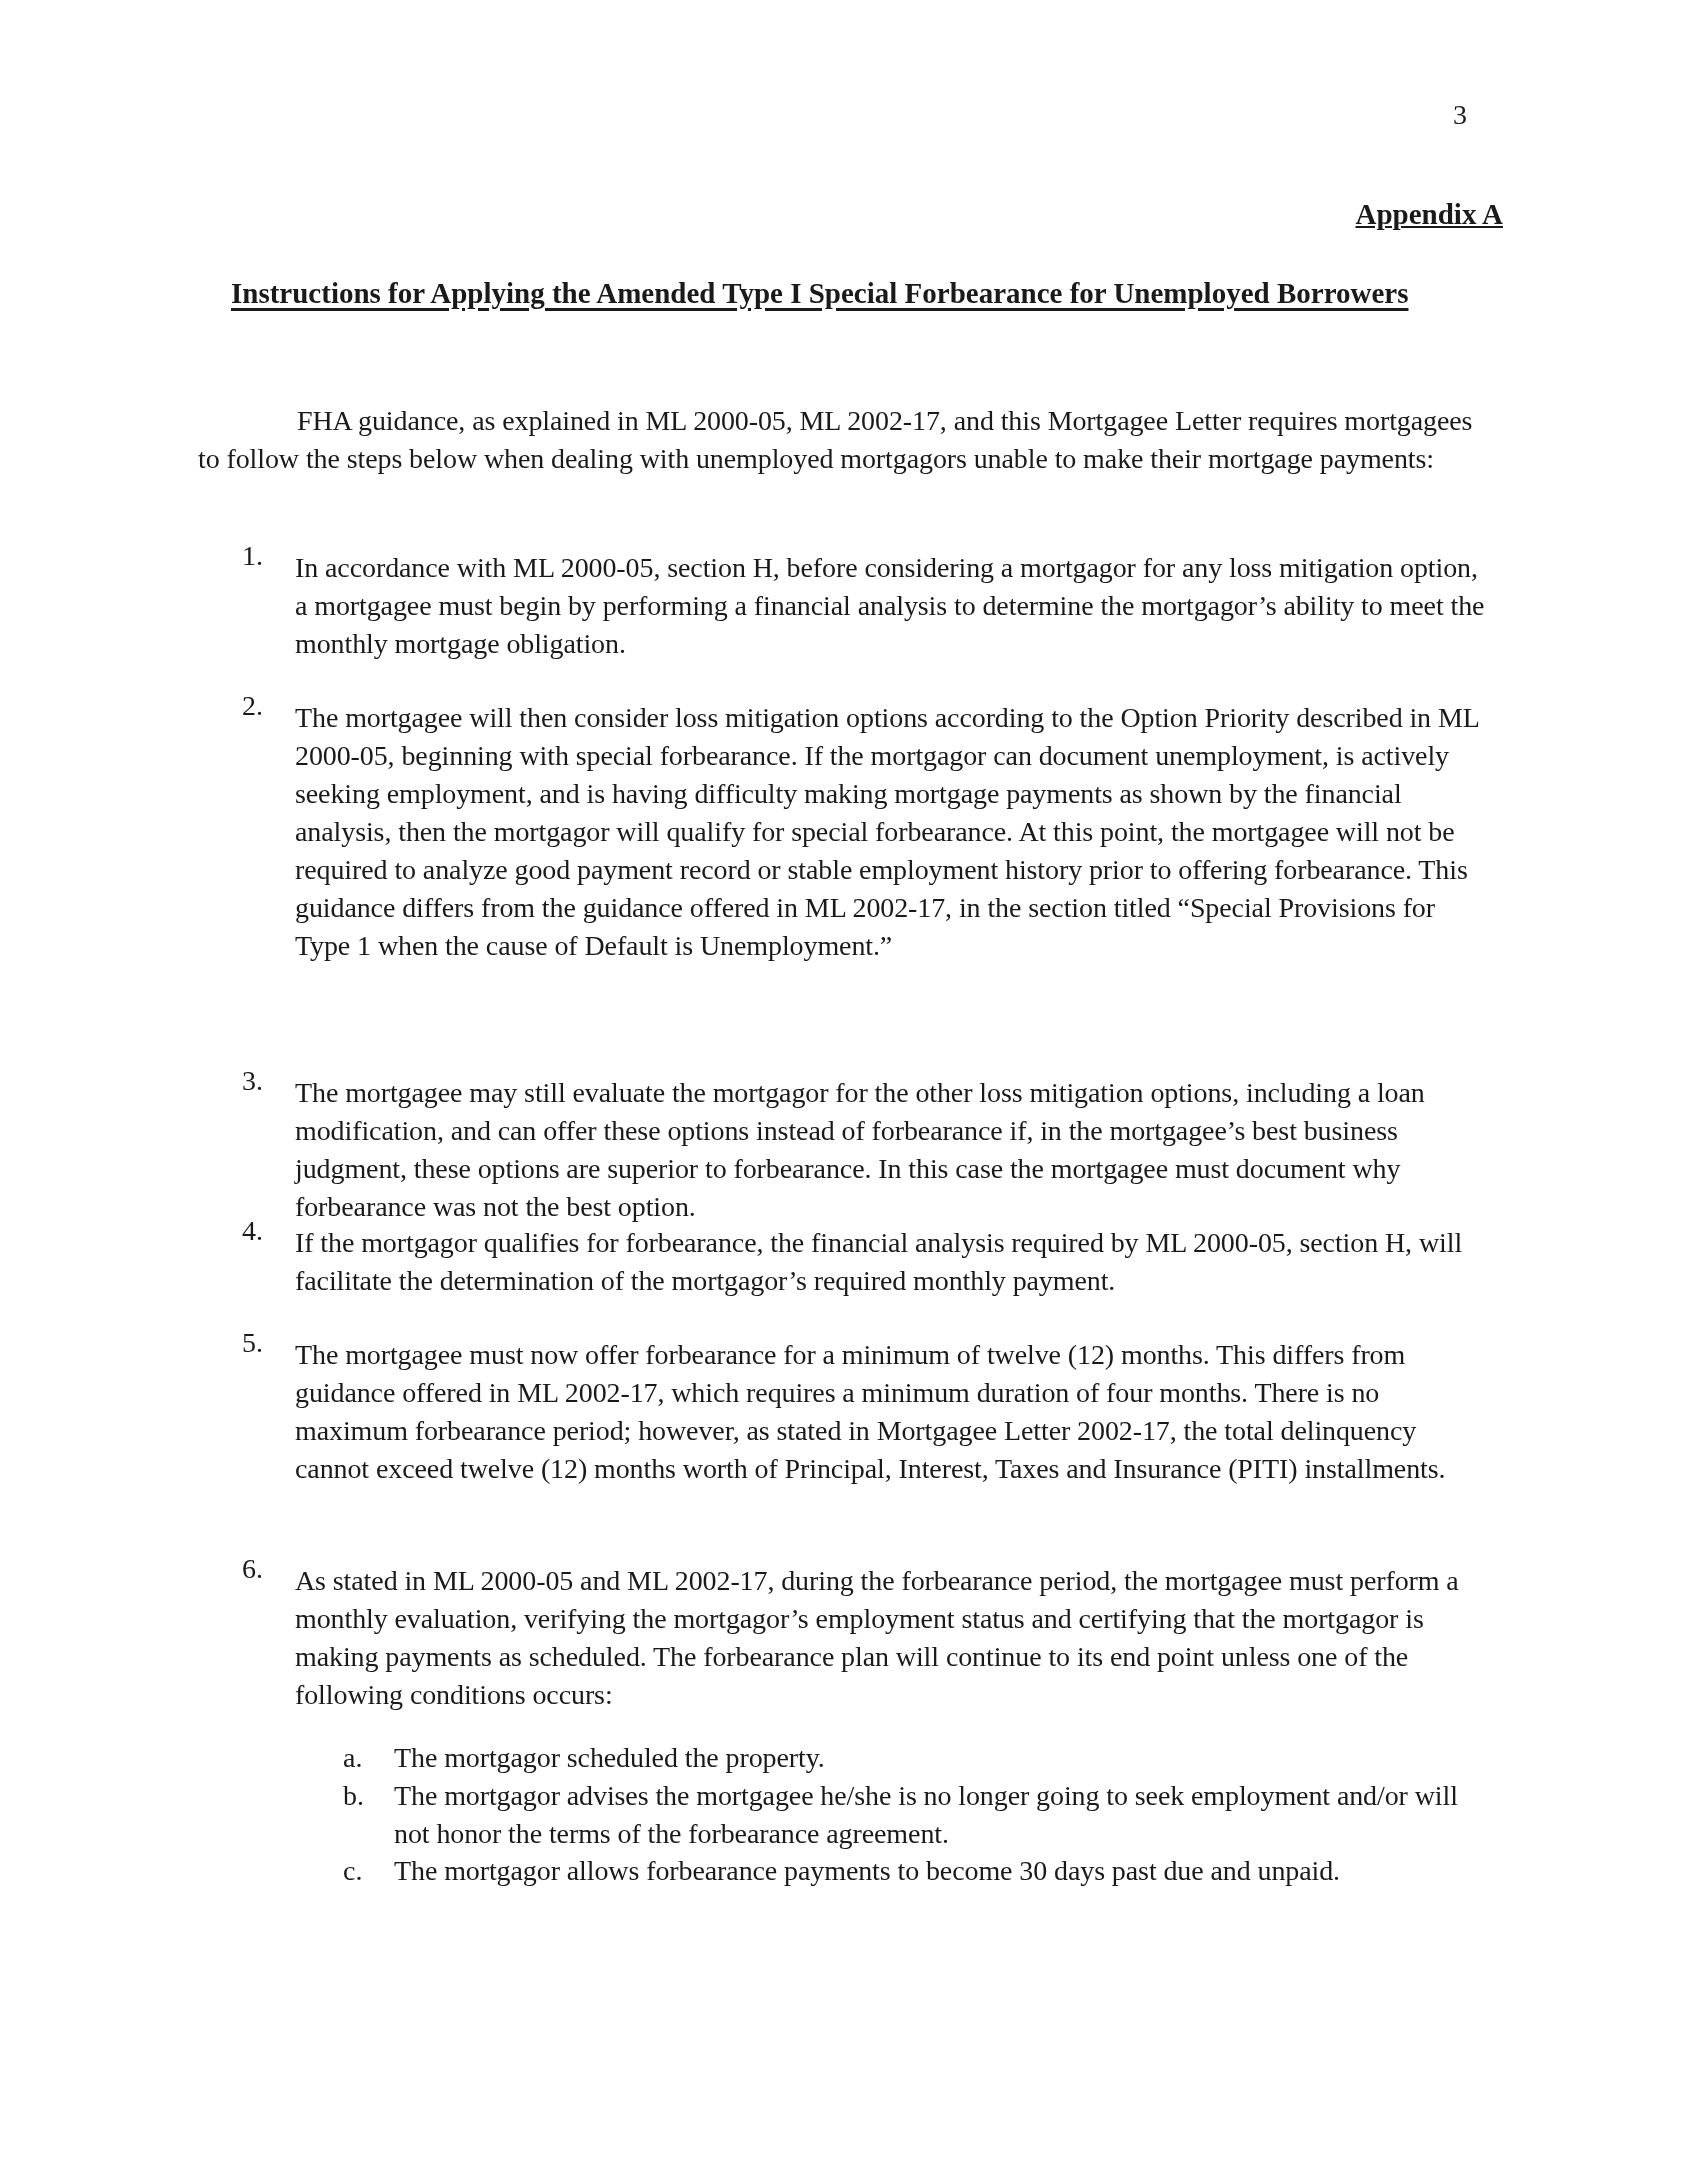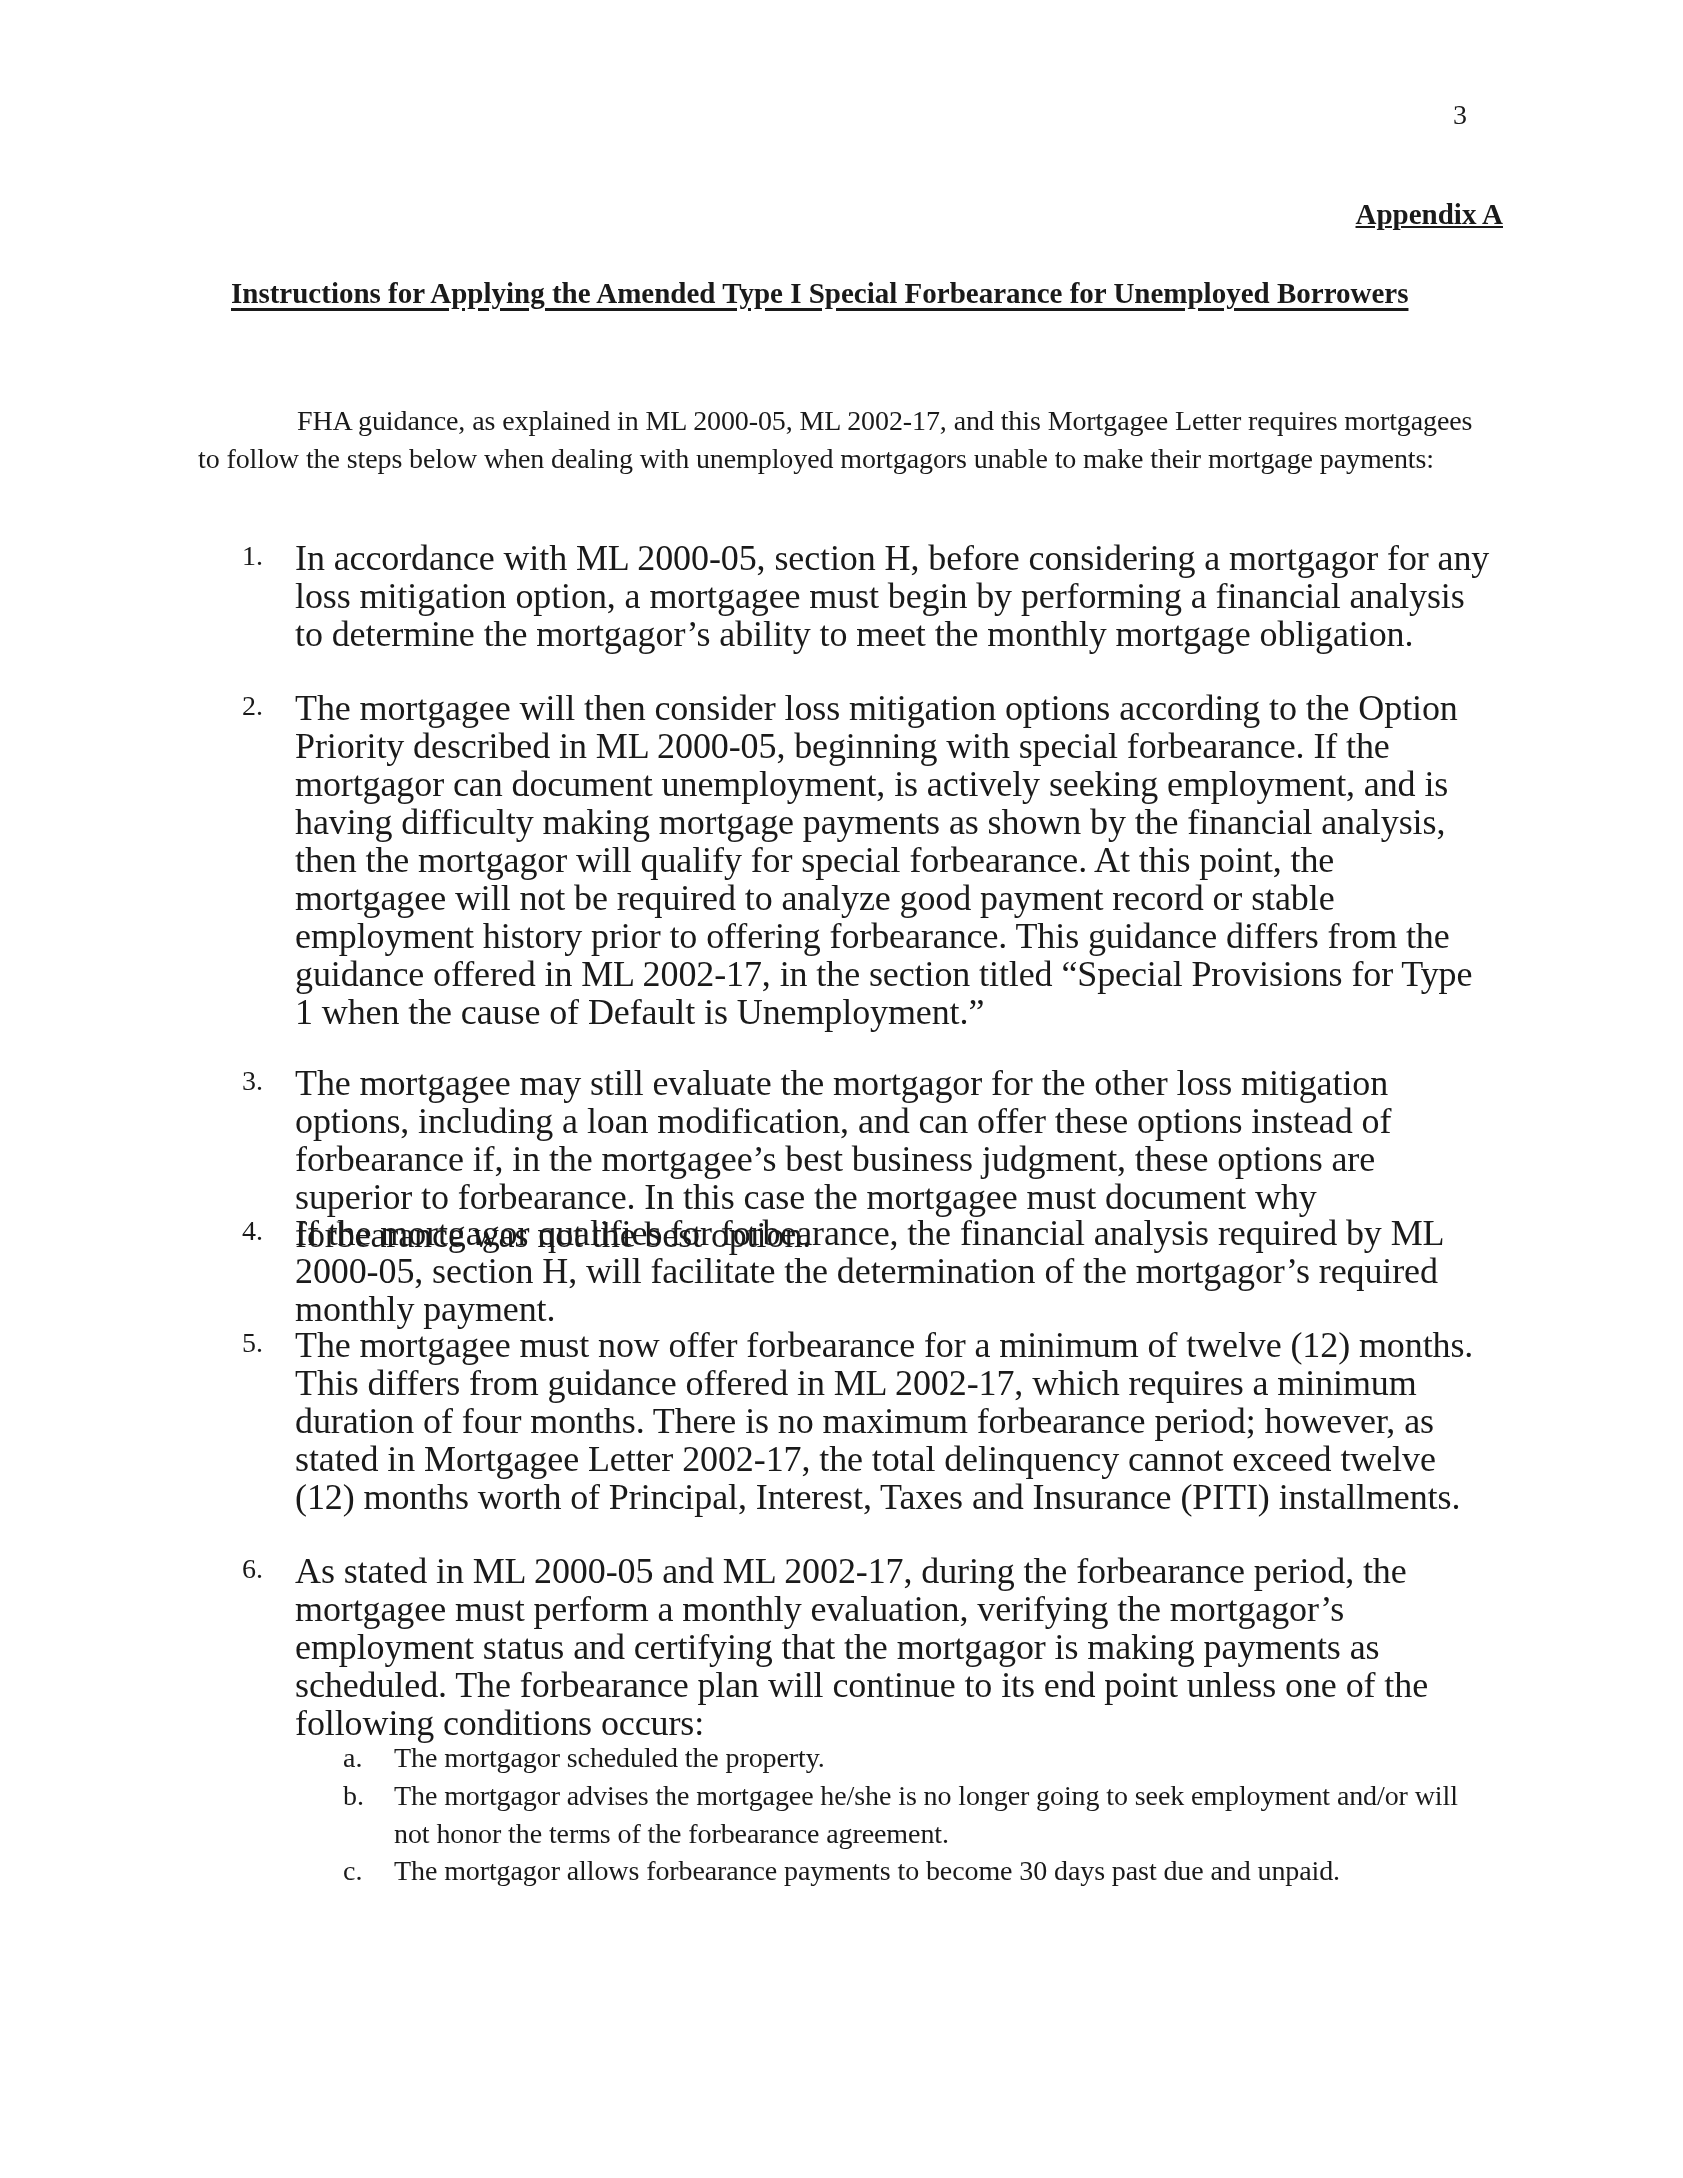--- a/index.html
+++ b/index.html
@@ -8,21 +8,21 @@
   .page { position: absolute; left: 0; top: 0; width: 1683px; height: 2178px; background: #fff; }
   .page-number { position: absolute; top: 99px; right: 216px; font-size: 28px; }
   .appendix { position: absolute; top: 198px; right: 180px; font-size: 29px; font-weight: bold; text-decoration: underline; }
   .heading { position: absolute; left: 198px; top: 273px; width: 1287px; font-size: 29px; font-weight: bold;
              line-height: 40px; text-decoration: underline; text-decoration-thickness: 3px; text-underline-offset: 5px; margin-left: 33px; }
   .intro { position: absolute; left: 198px; top: 386px; width: 1287px; font-size: 28px; line-height: 38px;
            text-indent: 99px; letter-spacing: -0.1px; margin-top: 16px; }
   .list { position: absolute; left: 198px; width: 1297px; }
   .item { position: absolute; left: 0; width: 1297px; }
   .item .num { position: absolute; left: 44px; top: 0; font-size: 28px; line-height: 38px; }
-  .item .text { position: absolute; left: 97px; top: 2px; width: 1198px; font-size: 36px; line-height: 38px; letter-spacing: -0.1px; }
+  .item .text { position: absolute; left: 97px; top: 12px; width: 1198px; font-size: 28px; line-height: 38px; letter-spacing: -0.1px; }
   .sub { position: absolute; left: 0; width: 1297px; }
   .sub .letter { position: absolute; left: 145px; top: 0; font-size: 28px; line-height: 38px; }
   .sub .text { position: absolute; left: 196px; top: 0; width: 1089px; font-size: 28px; line-height: 38px; letter-spacing: -0.1px; }
 </style>
 </head>
 <body>
 
 <div class="page">
   <div class="page-number">3</div>
   <div class="appendix">Appendix A</div>

